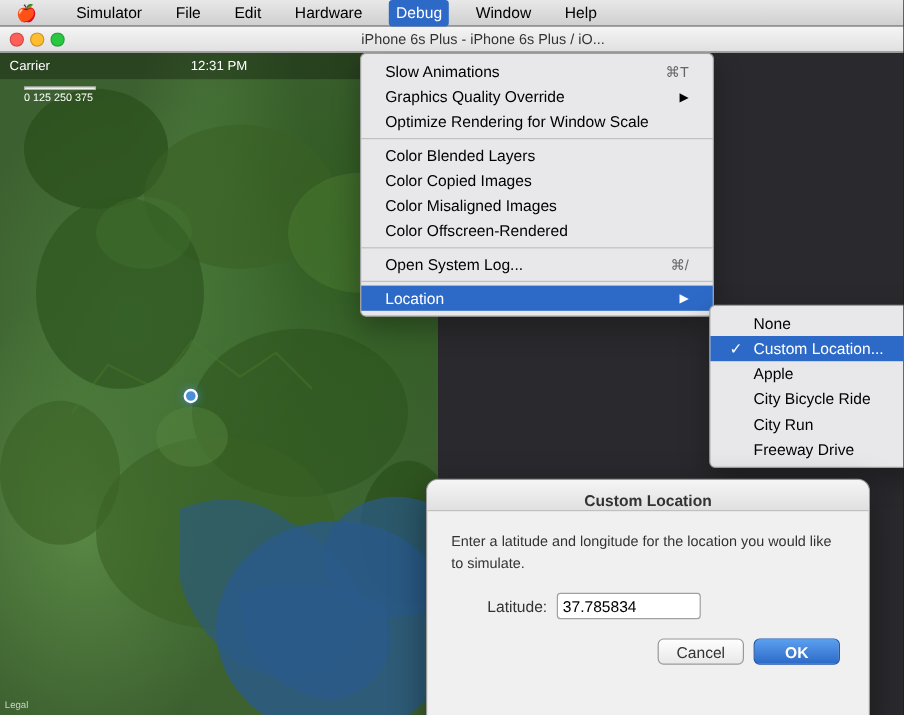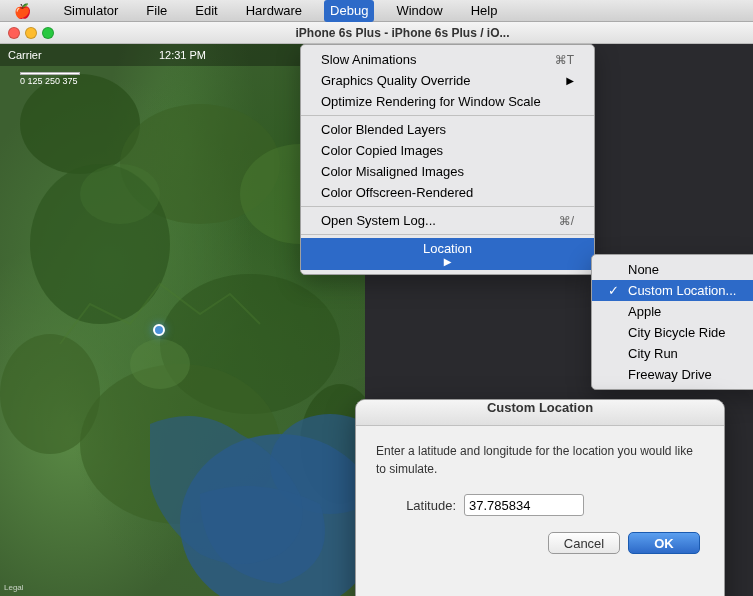--- a/index.html
+++ b/index.html
@@ -50,21 +50,20 @@
       width: 100%;
       height: 22px;
       background: linear-gradient(to bottom, #f5f5f5, #e0e0e0);
       display: flex;
       align-items: center;
       padding: 0 8px;
       gap: 6px;
       border-bottom: 1px solid #bbb;
       position: relative;
       z-index: 99;
-      font-weight: bold;
     }
     .traffic-lights {
       display: flex;
       gap: 5px;
       align-items: center;
     }
     .traffic-light {
       width: 12px;
       height: 12px;
       border-radius: 50%;
@@ -189,21 +188,20 @@
       color: #000;
       display: flex;
       align-items: center;
       justify-content: space-between;
       cursor: default;
       white-space: nowrap;
     }
     .menu-item:hover, .menu-item.highlighted {
       background: #2d6ac8;
       color: white;
-      flex-direction: column;
     }
     .menu-item.highlighted {
       background: #2d6ac8;
       color: white;
     }
     .menu-item .shortcut {
       margin-left: 20px;
       font-size: 12px;
       color: #666;
     }
@@ -258,21 +256,21 @@
       border: 1px solid #999;
       border-radius: 10px;
       box-shadow: 0 10px 30px rgba(0,0,0,0.4);
       z-index: 300;
       overflow: hidden;
     }
     .dialog-titlebar {
       background: linear-gradient(to bottom, #f5f5f5, #e0e0e0);
       height: 26px;
       display: flex;
-      align-items: flex-start;
+      align-items: flex-end;
       justify-content: center;
       border-bottom: 1px solid #c0c0c0;
       font-size: 13px;
       font-weight: 600;
       color: #333;
     }
     .dialog-body {
       padding: 16px 20px;
     }
     .dialog-message {

